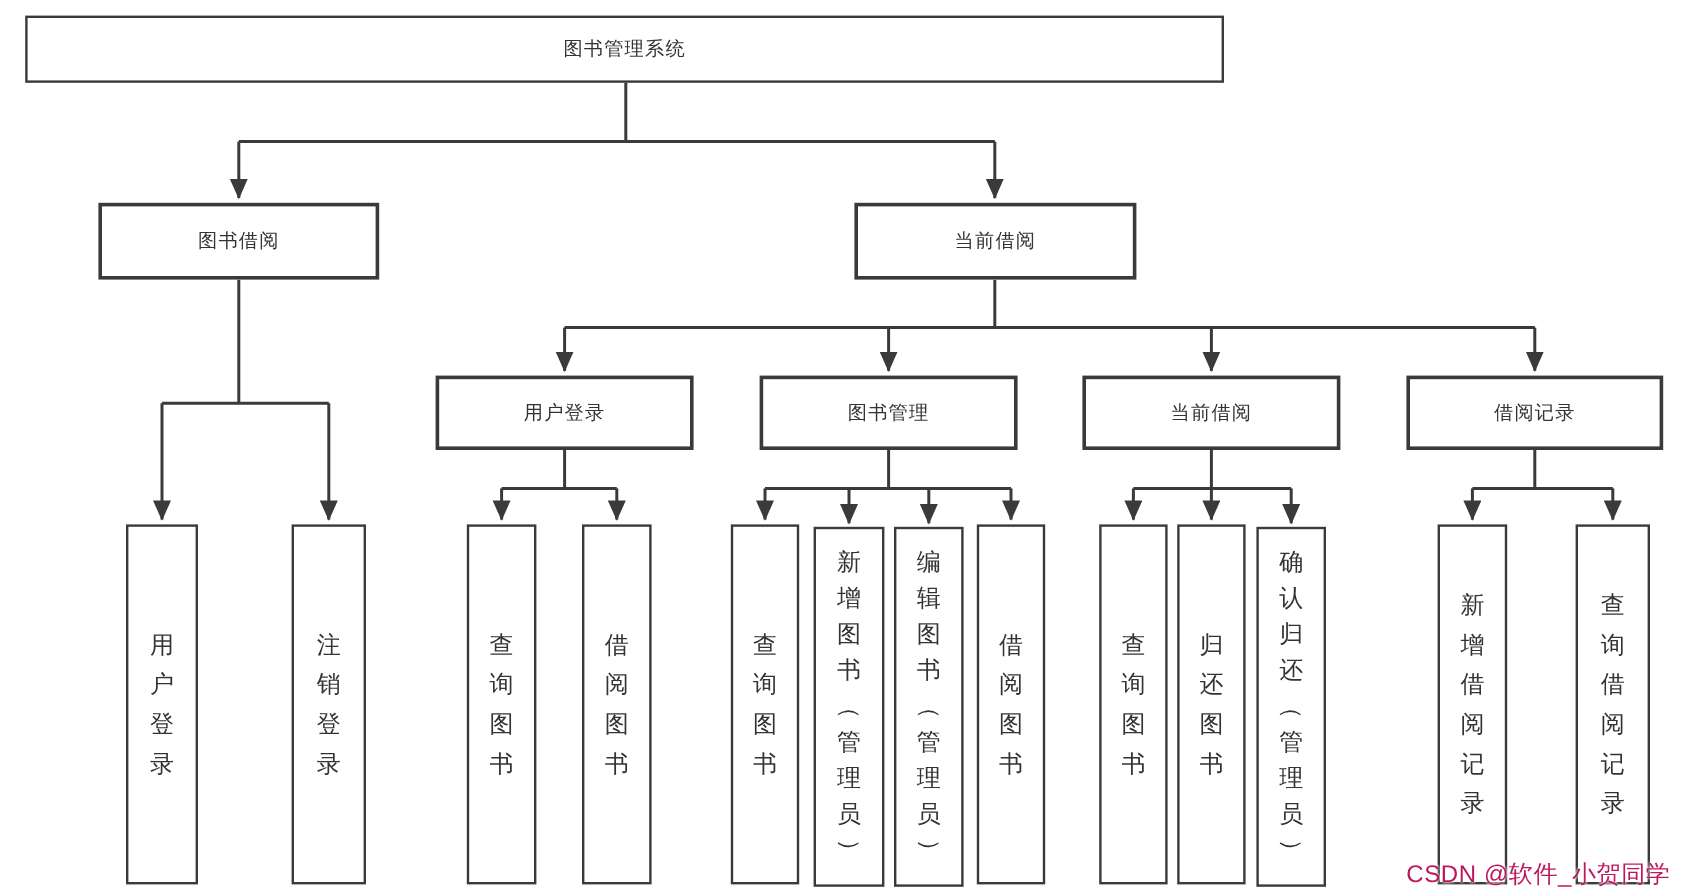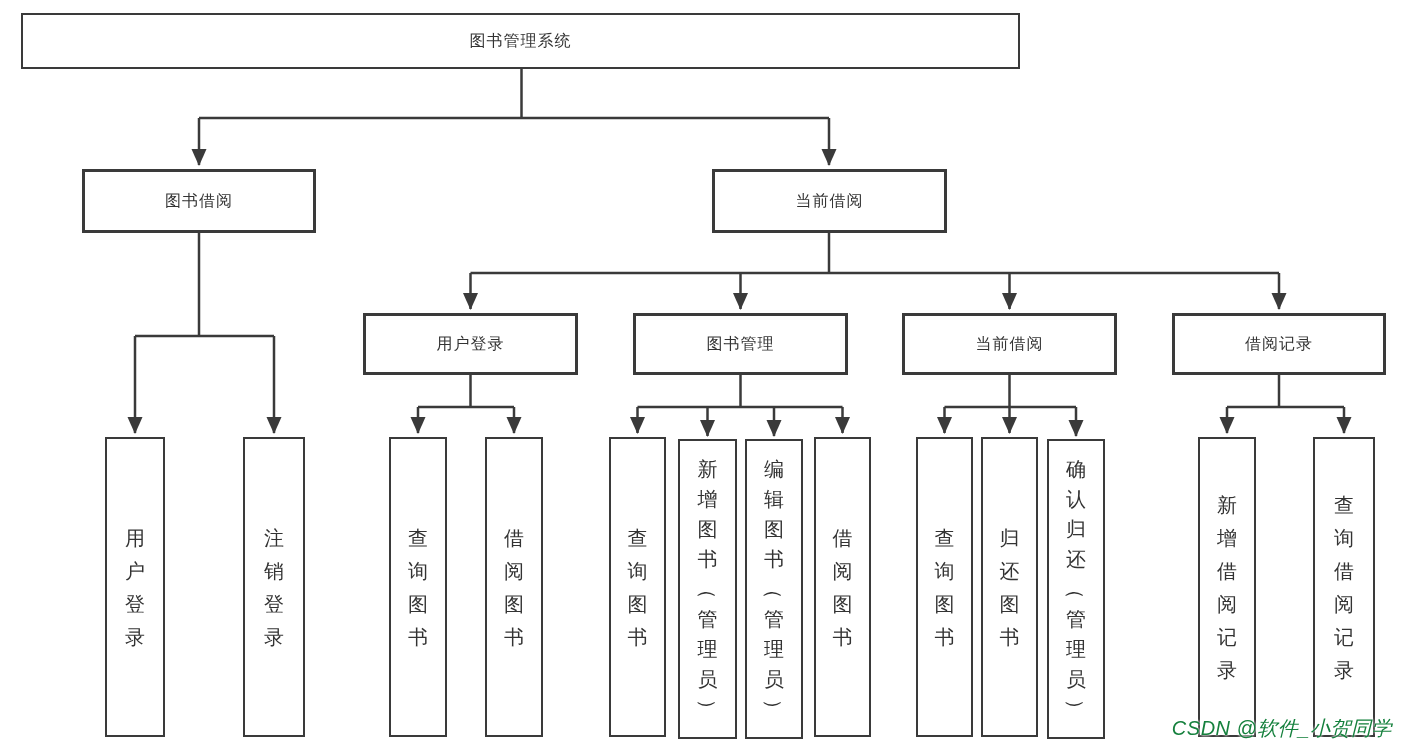--- a/index.html
+++ b/index.html
@@ -38,24 +38,23 @@
   }
   .leaf-label.dense{gap:10px;}
   .leaf-label span{display:block;line-height:1;}
   .leaf-label span.rot{transform:rotate(90deg);}
   .watermark{
     position:absolute;
     right:13px;
     bottom:5px;
     font-size:20px;
     letter-spacing:0.5px;
-    color:#15803d;
+    color:#be185d;
     text-shadow:0 0 3px #ffffff,0 0 3px #ffffff;
     white-space:nowrap;
-    font-style:italic;
   }
 </style>
 </head>
 <body>
 
 <div class="canvas">
 
   <svg class="connectors" width="1405" height="747" viewBox="0 0 1405 747" xmlns="http://www.w3.org/2000/svg">
     <defs>
       <marker id="ah" markerUnits="userSpaceOnUse" markerWidth="20" markerHeight="18" refX="16" refY="7.5" orient="auto">

